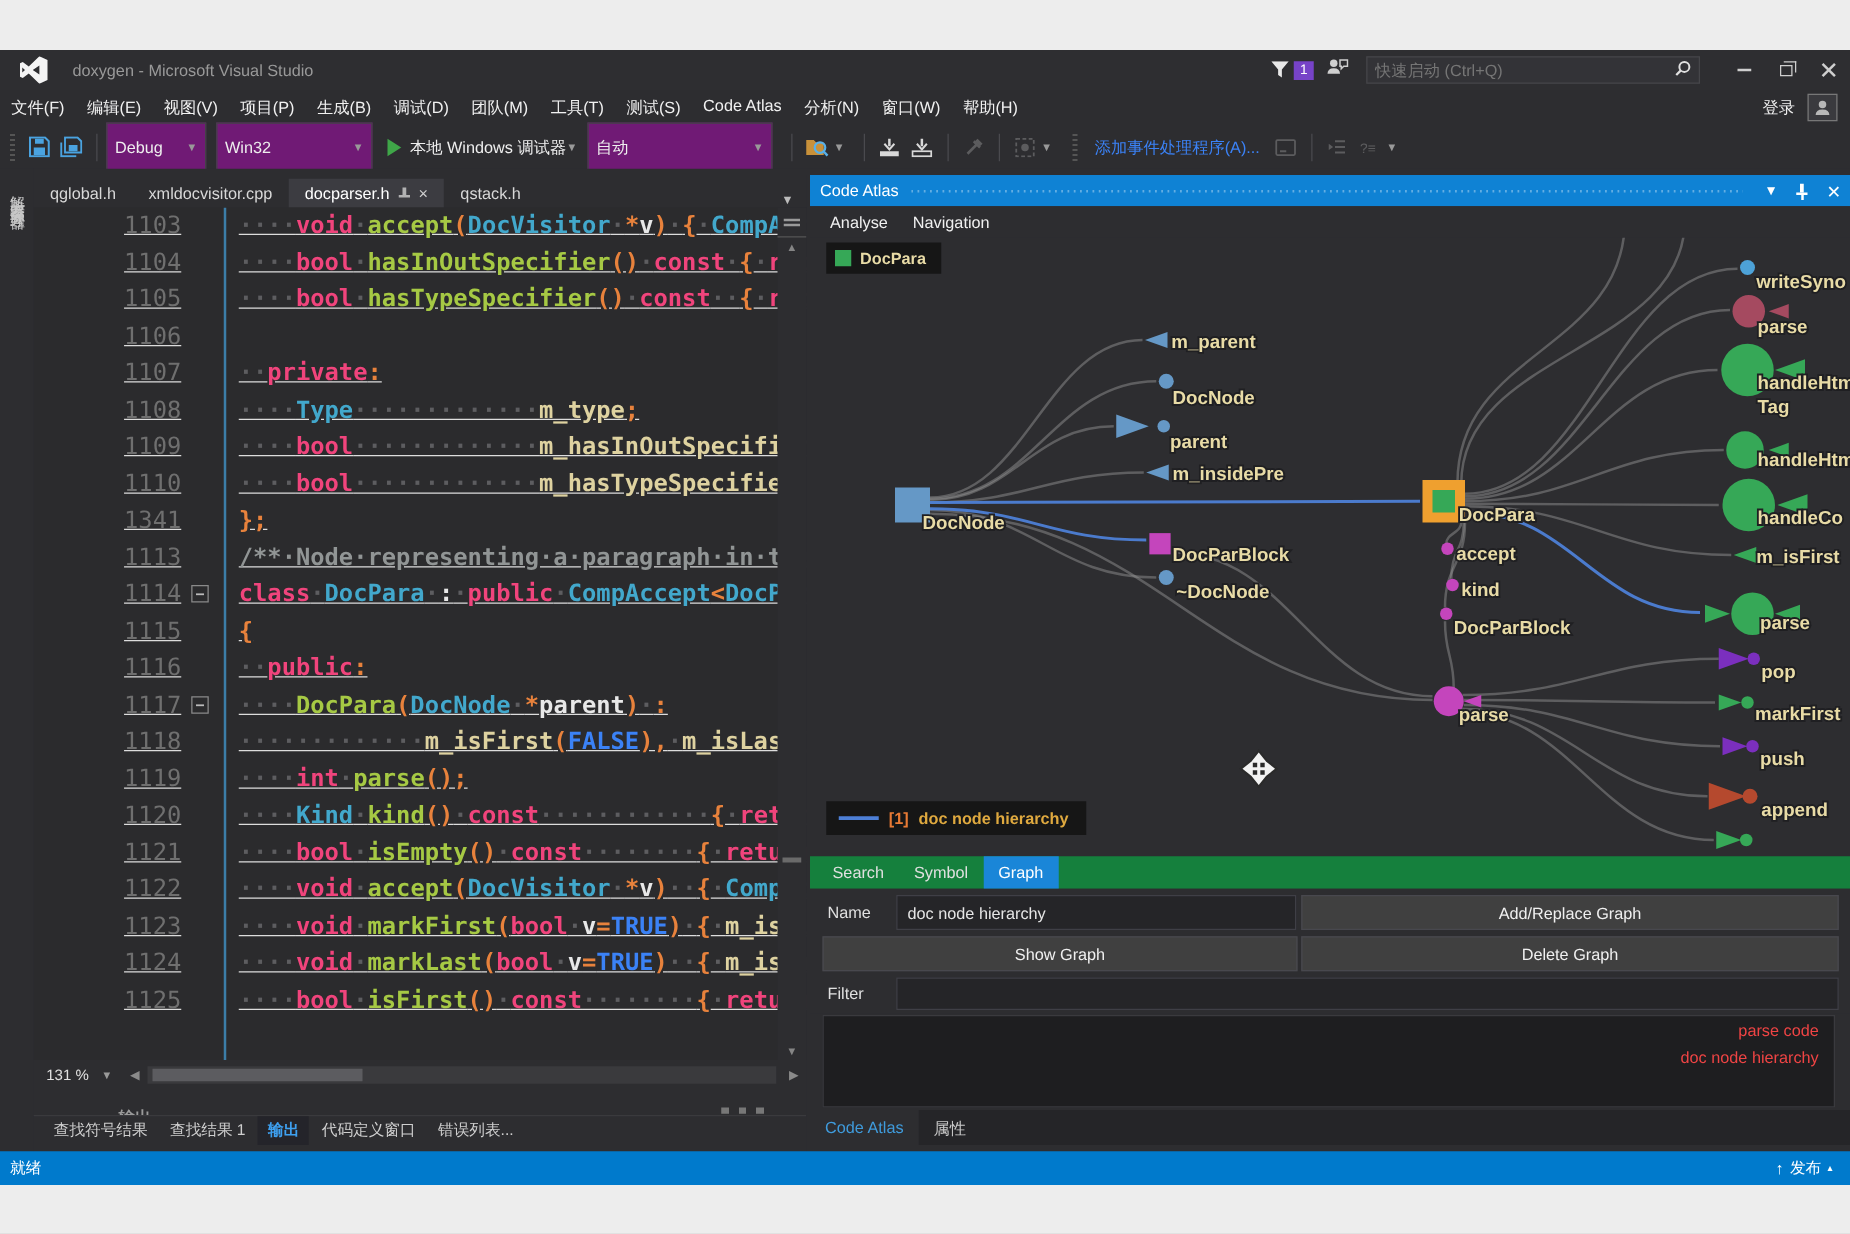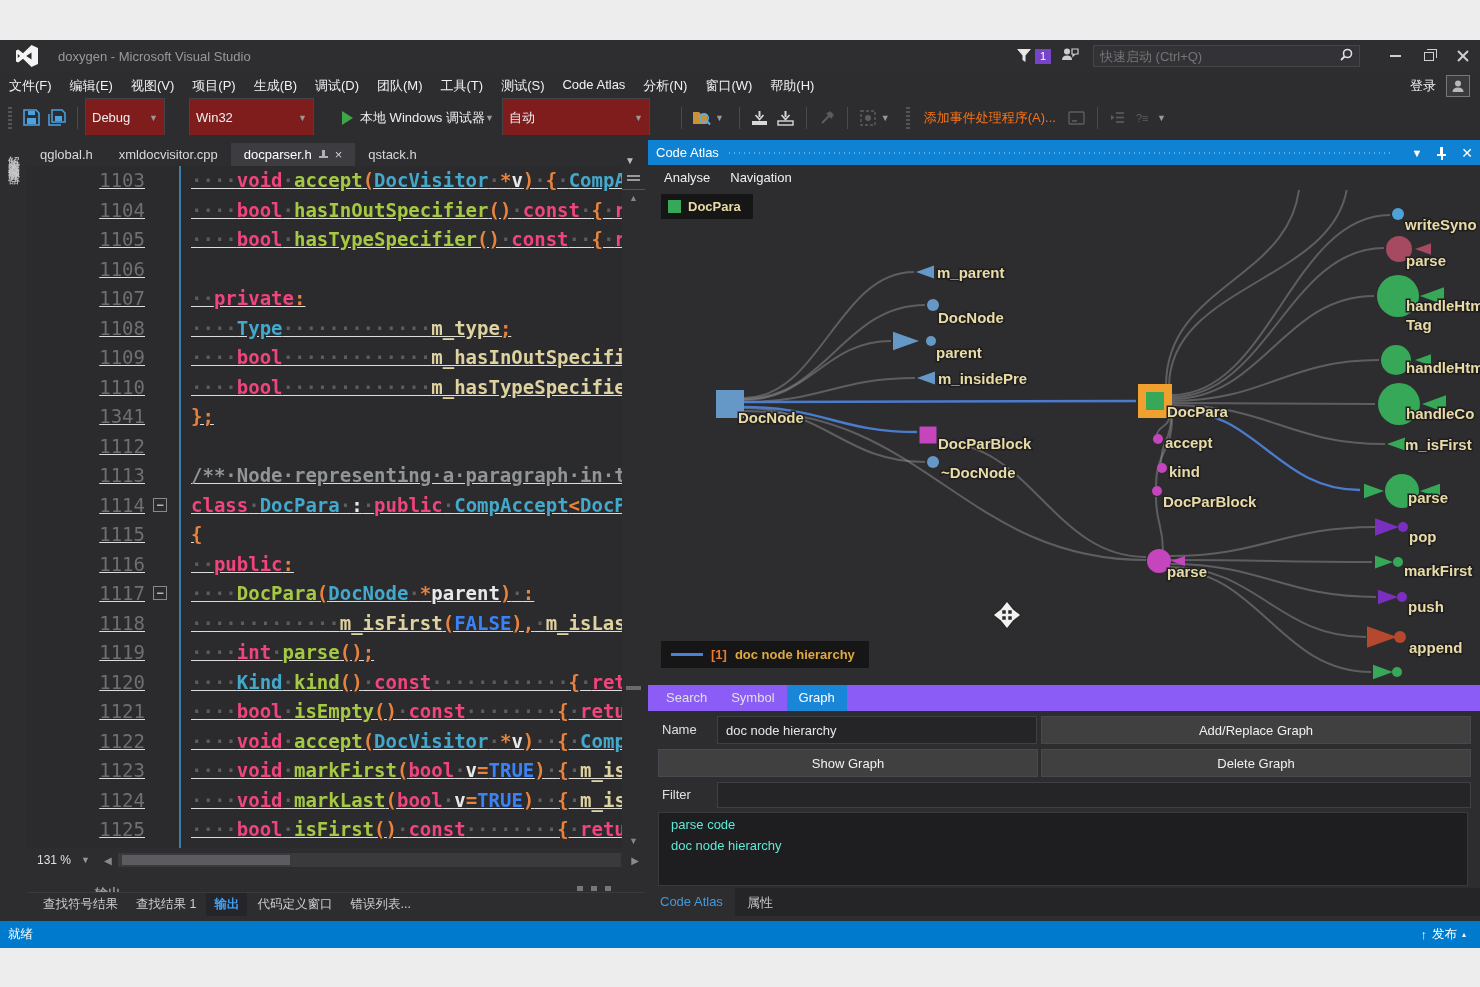--- a/index.html
+++ b/index.html
@@ -29,28 +29,28 @@
   .menubar { position:absolute; top:32px; left:0; right:0; height:28px; display:flex; align-items:center; font-size:13px; color:#f1f1f1; }
   .menu-item { padding:4px 9px; cursor:default; }
   .menubar .spacer { flex:1; }
   .signin { padding:4px 10px; color:#f1f1f1; }
   .avatar-box { width:24px; height:22px; border:1px solid #777; margin-right:10px; display:flex; align-items:center; justify-content:center; background:#3a3a3e; }
 
   
   .toolbarbar { position:absolute; top:60px; left:0; right:0; height:35px; display:flex; align-items:center; font-size:13px; }
   .tb-grip { width:4px; height:22px; margin:0 6px 0 8px; background:repeating-linear-gradient(#555 0 2px,transparent 2px 4px); }
   .tb-sep { width:1px; height:22px; background:#4a4a4e; margin:0 7px; }
-  .combo { height:40px; background:#7f1d1d; border:1px solid #434347; display:flex; align-items:center; padding:0 6px; color:#eee; margin-right:24px; }
+  .combo { height:40px; background:#701a75; border:1px solid #434347; display:flex; align-items:center; padding:0 6px; color:#eee; margin-right:8px; }
   .combo .caret { margin-left:auto; color:#999; font-size:9px; padding-left:10px; }
   .play-tri { width:0; height:0; border-left:11px solid #3fa648; border-top:7px solid transparent; border-bottom:7px solid transparent; margin:0 7px 0 4px; }
   .tb-label { color:#eee; margin-right:0; }
   .tb-caret { color:#999; font-size:9px; margin-right:8px; }
   .tb-icon { width:22px; height:22px; display:flex; align-items:center; justify-content:center; margin:0 2px; }
   .dim { opacity:0.38; }
-  .tb-text-dim { color:#f97316; margin:0 8px; }
+  .tb-text-dim { color:#3b82f6; margin:0 8px; }
 
   
   .main { position:absolute; top:95px; left:0; right:0; bottom:27px; background:#2d2d30; }
   .left-strip { position:absolute; left:0; top:0; bottom:0; width:27px; background:#2d2d30; }
   .vert-tab { writing-mode:vertical-rl; font-size:12px; color:#c8c8c8; margin:12px auto 0; letter-spacing:2px; }
 
   
   .editor { position:absolute; left:27px; top:5px; width:618px; bottom:0; background:#2d2d30; }
   .ed-tabbar { position:absolute; top:0; left:0; right:0; height:26px; display:flex; font-size:13px; align-items:flex-end; }
   .ed-tab { padding:4px 13px; color:#d8d8d8; display:flex; align-items:center; gap:7px; }
@@ -101,29 +101,29 @@
   .panel-menu { position:absolute; top:25px; left:0; right:0; height:25px; display:flex; align-items:center; font-size:13px; color:#f0f0f0; gap:4px; padding-left:8px; background:#2d2d30; }
   .pm-item { padding:3px 8px; }
   .panel-graph { position:absolute; top:50px; left:0; right:0; height:495px; background:#2d2d30; overflow:hidden; }
   .chip { position:absolute; left:13px; top:4px; background:#161616; display:flex; align-items:center; gap:7px; padding:5px 12px 5px 7px; z-index:5; }
   .chip .sq { width:13px; height:13px; background:#36a857; }
   .chip span { color:#e8dba6; font-size:13px; font-weight:bold; }
   .legend { position:absolute; left:13px; top:451px; background:#161616; display:flex; align-items:center; gap:8px; padding:6px 14px 6px 10px; z-index:5; }
   .legend .line { width:32px; height:3px; background:#4d7fd6; }
   .legend .idx { color:#e87a35; font-size:13px; font-weight:bold; }
   .legend .lbl { color:#dfa93f; font-size:13px; font-weight:bold; }
-  .panel-subtabs { position:absolute; top:545px; left:0; right:0; height:26px; background:#8b5cf6; display:flex; align-items:stretch; font-size:13px; padding-left:6px; }
+  .panel-subtabs { position:absolute; top:545px; left:0; right:0; height:26px; background:#15803d; display:flex; align-items:stretch; font-size:13px; padding-left:6px; }
   .stab { padding:5px 12px; color:#e0e0e0; }
   .stab.active { background:#1a86d8; color:#fff; }
   .panel-form { position:absolute; top:571px; left:0; right:0; height:100px; background:#2d2d30; font-size:13px; }
   .f-label { position:absolute; color:#e0e0e0; }
   .f-input { position:absolute; background:#252528; border:1px solid #3f3f46; color:#e6e6e6; font-size:13px; padding:0 8px; outline:none; font-family:"Liberation Sans",sans-serif; }
   .f-btn { position:absolute; background:#404040; border:1px solid #48484e; color:#f0f0f0; text-align:center; display:flex; align-items:center; justify-content:center; }
   .panel-list { position:absolute; top:672px; left:10px; right:12px; height:74px; background:#1e1e20; border:1px solid #3a3a3e; overflow:hidden; }
-  .list-item { color:#5eead4; font-size:13px; padding:4px 12px 2px; }
+  .list-item { color:#ef4444; font-size:13px; padding:4px 12px 2px;text-align:right; }
   .panel-tabs { position:absolute; top:748px; left:0; right:0; height:28px; background:#252528; display:flex; align-items:stretch; font-size:13px; }
   .ptab { padding:6px 12px; color:#c8c8c8; }
   .ptab.active { background:#2d2d30; color:#3f9bdc; }
 
   
   .statusbar { position:absolute; left:0; right:0; bottom:0; height:27px; background:#007acc; color:#fff; font-size:12.5px; display:flex; align-items:center; }
   .sb-left { padding-left:8px; }
   .sb-right { margin-left:auto; display:flex; align-items:center; gap:5px; padding-right:14px; }
   .sb-right .up { font-size:13px; }
   .sb-right .caret { font-size:8px; }
@@ -328,21 +328,20 @@
         <div class="struct-line"></div>
       <div class="code-line"><span class="ln">1103</span><span class="fold"></span><span class="code-text"><span class="tk-ws">····</span><span class="tk-kw">void</span><span class="tk-ws">·</span><span class="tk-fn">accept</span><span class="tk-pun">(</span><span class="tk-ty">DocVisitor</span><span class="tk-ws">·</span><span class="tk-pun">*</span><span class="tk-pl">v</span><span class="tk-pun">)</span><span class="tk-ws">·</span><span class="tk-pun">{</span><span class="tk-ws">·</span><span class="tk-ty">CompAcc</span></span></div>
           <div class="code-line"><span class="ln">1104</span><span class="fold"></span><span class="code-text"><span class="tk-ws">····</span><span class="tk-kw">bool</span><span class="tk-ws">·</span><span class="tk-fn">hasInOutSpecifier</span><span class="tk-pun">()</span><span class="tk-ws">·</span><span class="tk-kw">const</span><span class="tk-ws">·</span><span class="tk-pun">{</span><span class="tk-ws">·</span><span class="tk-kw">ret</span></span></div>
           <div class="code-line"><span class="ln">1105</span><span class="fold"></span><span class="code-text"><span class="tk-ws">····</span><span class="tk-kw">bool</span><span class="tk-ws">·</span><span class="tk-fn">hasTypeSpecifier</span><span class="tk-pun">()</span><span class="tk-ws">·</span><span class="tk-kw">const</span><span class="tk-ws">··</span><span class="tk-pun">{</span><span class="tk-ws">·</span><span class="tk-kw">ret</span></span></div>
           <div class="code-line"><span class="ln">1106</span><span class="fold"></span><span class="code-text"></span></div>
           <div class="code-line"><span class="ln">1107</span><span class="fold"></span><span class="code-text"><span class="tk-ws">··</span><span class="tk-kw">private</span><span class="tk-pun">:</span></span></div>
           <div class="code-line"><span class="ln">1108</span><span class="fold"></span><span class="code-text"><span class="tk-ws">····</span><span class="tk-ty">Type</span><span class="tk-ws">·············</span><span class="tk-mem">m_type</span><span class="tk-pun">;</span></span></div>
           <div class="code-line"><span class="ln">1109</span><span class="fold"></span><span class="code-text"><span class="tk-ws">····</span><span class="tk-kw">bool</span><span class="tk-ws">·············</span><span class="tk-mem">m_hasInOutSpecifier</span></span></div>
           <div class="code-line"><span class="ln">1110</span><span class="fold"></span><span class="code-text"><span class="tk-ws">····</span><span class="tk-kw">bool</span><span class="tk-ws">·············</span><span class="tk-mem">m_hasTypeSpecifier</span><span class="tk-pun">;</span></span></div>
           <div class="code-line"><span class="ln">1341</span><span class="fold"></span><span class="code-text"><span class="tk-pun">};</span></span></div>
-          <div class="code-line"><span class="ln">1112</span><span class="fold"></span><span class="code-text"></span></div>
           <div class="code-line"><span class="ln">1113</span><span class="fold"></span><span class="code-text"><span class="tk-com">/**·Node·representing·a·paragraph·in·the</span></span></div>
           <div class="code-line"><span class="ln">1114</span><span class="fold"><span class="fold-box">−</span></span><span class="code-text"><span class="tk-kw">class</span><span class="tk-ws">·</span><span class="tk-ty">DocPara</span><span class="tk-ws">·</span><span class="tk-pl">:</span><span class="tk-ws">·</span><span class="tk-kw">public</span><span class="tk-ws">·</span><span class="tk-ty">CompAccept</span><span class="tk-pun">&lt;</span><span class="tk-ty">DocPar</span></span></div>
           <div class="code-line"><span class="ln">1115</span><span class="fold"></span><span class="code-text"><span class="tk-pun">{</span></span></div>
           <div class="code-line"><span class="ln">1116</span><span class="fold"></span><span class="code-text"><span class="tk-ws">··</span><span class="tk-kw">public</span><span class="tk-pun">:</span></span></div>
           <div class="code-line"><span class="ln">1117</span><span class="fold"><span class="fold-box">−</span></span><span class="code-text"><span class="tk-ws">····</span><span class="tk-fn">DocPara</span><span class="tk-pun">(</span><span class="tk-ty">DocNode</span><span class="tk-ws">·</span><span class="tk-pun">*</span><span class="tk-pl">parent</span><span class="tk-pun">)</span><span class="tk-ws">·</span><span class="tk-pun">:</span></span></div>
           <div class="code-line"><span class="ln">1118</span><span class="fold"></span><span class="code-text"><span class="tk-ws">·············</span><span class="tk-mem">m_isFirst</span><span class="tk-pun">(</span><span class="tk-cn">FALSE</span><span class="tk-pun">),</span><span class="tk-ws">·</span><span class="tk-mem">m_isLast</span><span class="tk-pun">(</span></span></div>
           <div class="code-line"><span class="ln">1119</span><span class="fold"></span><span class="code-text"><span class="tk-ws">····</span><span class="tk-kw">int</span><span class="tk-ws">·</span><span class="tk-fn">parse</span><span class="tk-pun">();</span></span></div>
           <div class="code-line"><span class="ln">1120</span><span class="fold"></span><span class="code-text"><span class="tk-ws">····</span><span class="tk-ty">Kind</span><span class="tk-ws">·</span><span class="tk-fn">kind</span><span class="tk-pun">()</span><span class="tk-ws">·</span><span class="tk-kw">const</span><span class="tk-ws">············</span><span class="tk-pun">{</span><span class="tk-ws">·</span><span class="tk-kw">return</span></span></div>
           <div class="code-line"><span class="ln">1121</span><span class="fold"></span><span class="code-text"><span class="tk-ws">····</span><span class="tk-kw">bool</span><span class="tk-ws">·</span><span class="tk-fn">isEmpty</span><span class="tk-pun">()</span><span class="tk-ws">·</span><span class="tk-kw">const</span><span class="tk-ws">········</span><span class="tk-pun">{</span><span class="tk-ws">·</span><span class="tk-kw">return</span></span></div>
           <div class="code-line"><span class="ln">1122</span><span class="fold"></span><span class="code-text"><span class="tk-ws">····</span><span class="tk-kw">void</span><span class="tk-ws">·</span><span class="tk-fn">accept</span><span class="tk-pun">(</span><span class="tk-ty">DocVisitor</span><span class="tk-ws">·</span><span class="tk-pun">*</span><span class="tk-pl">v</span><span class="tk-pun">)</span><span class="tk-ws">··</span><span class="tk-pun">{</span><span class="tk-ws">·</span><span class="tk-ty">CompAc</span></span></div>

